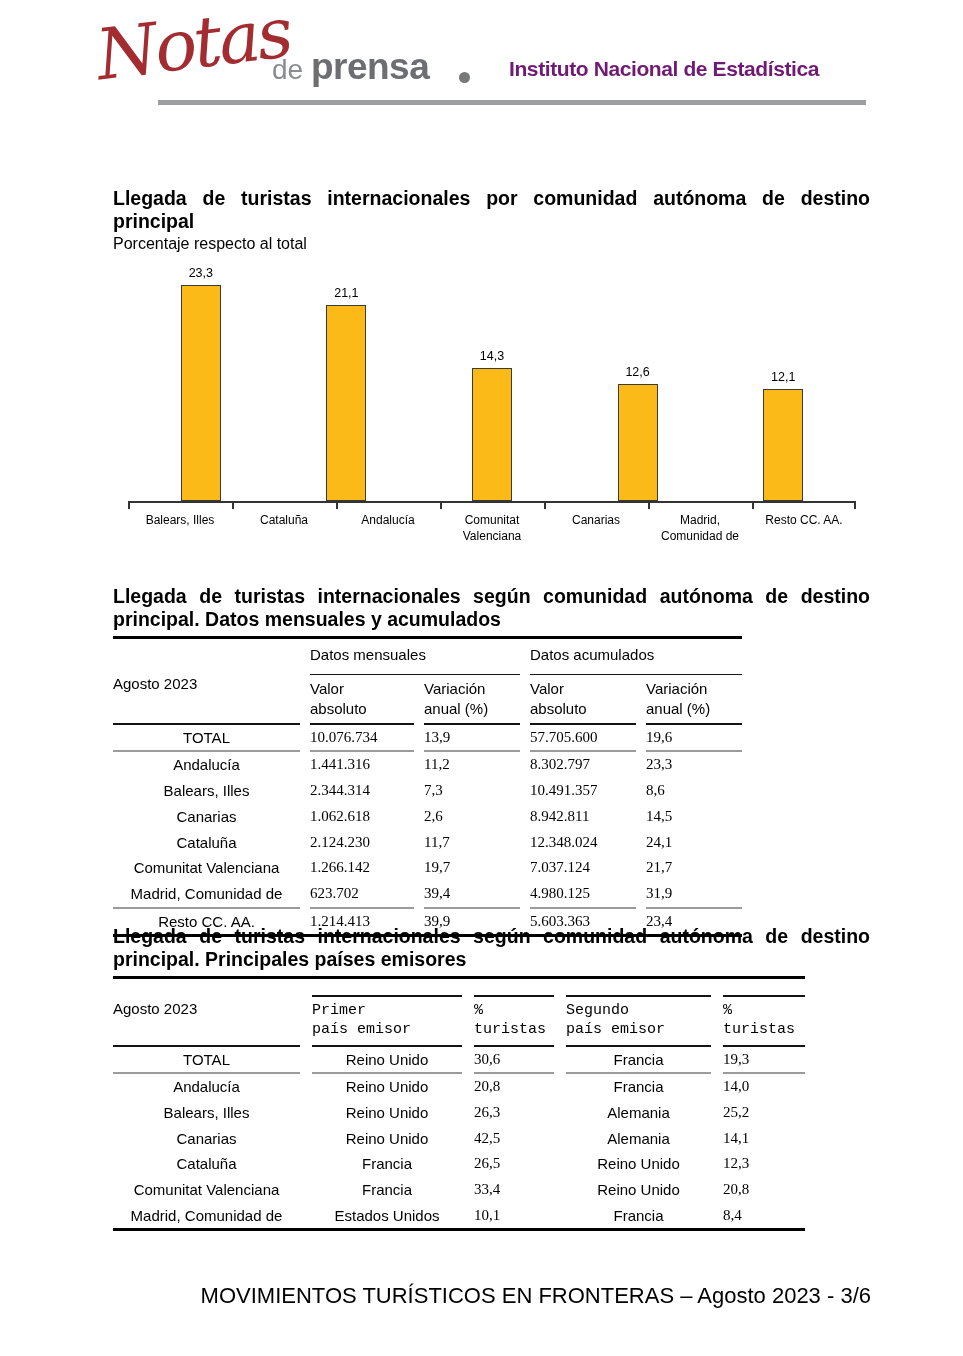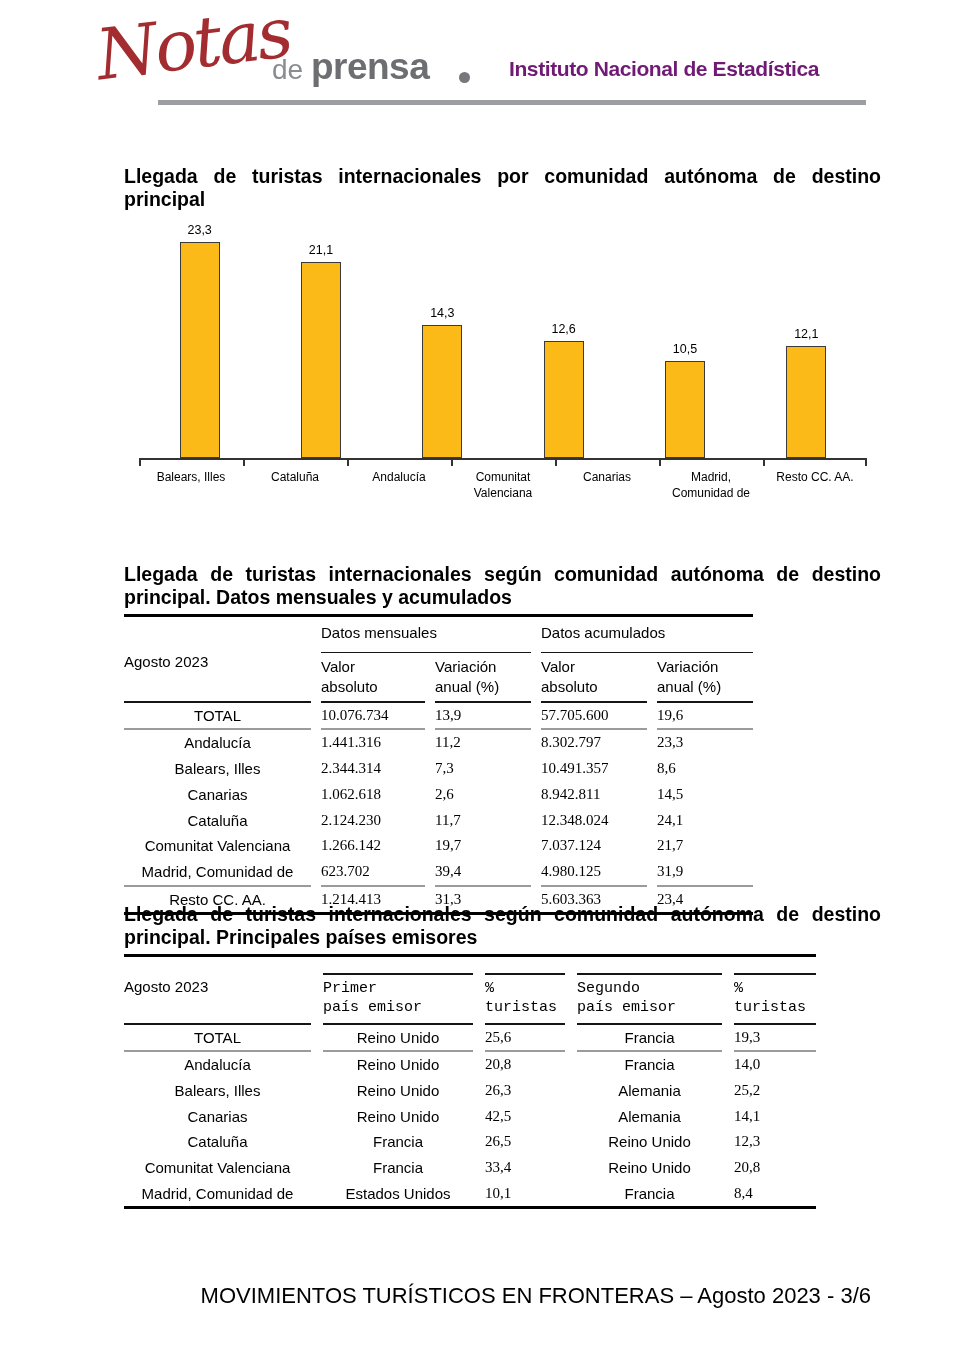--- a/index.html
+++ b/index.html
@@ -15,21 +15,21 @@
     font-family:"DejaVu Serif", serif;font-style:italic;
     font-size:70px;color:#A32C31;transform:rotate(-7deg);letter-spacing:-3px;line-height:1;
   }
   .deprensa{position:absolute;left:272px;top:46px;white-space:nowrap;}
   .deprensa .de{font-size:28px;color:#8A8C8E;}
   .deprensa .prensa{font-size:37px;font-weight:bold;color:#6D6E71;letter-spacing:-0.5px;}
   .bullet{position:absolute;left:459px;top:72px;width:11px;height:11px;border-radius:50%;background:#77787B;}
   .institute{position:absolute;left:481px;top:57px;font-size:21px;font-weight:bold;color:#701a75;letter-spacing:-0.4px;white-space:nowrap;margin-left:28px;}
 
   
-  .section{position:absolute;left:124px;width:757px;}
+  .section{position:absolute;left:113px;width:757px;margin-top:22px;}
   .doc-title{font-size:19.5px;font-weight:bold;text-align:justify;line-height:1.16;color:#000;}
   .doc-sub{font-size:16px;margin-top:3px;}
 
   
   .chart{margin-top:10px;margin-left:15px;width:728px;}
   .plot{position:relative;height:238px;display:flex;align-items:flex-end;border-bottom:2px solid #333;}
   .slot{flex:1 1 0;display:flex;flex-direction:column;justify-content:flex-end;align-items:center;}
   .vlabel{font-size:12.5px;margin-bottom:5px;color:#000;}
   .bar{width:40px;border:1px solid #3a3a3a;box-sizing:border-box;}
   .ticks{position:relative;height:7px;}
@@ -68,41 +68,38 @@
 <body>
 
 <div class="notas">Notas</div>
 <div class="hdr-rule"></div>
 <div class="deprensa"><span class="de">de </span><span class="prensa">prensa</span></div>
 <div class="bullet"></div>
 <div class="institute">Instituto Nacional de Estadística</div>
 
 <div class="section" style="top:165px;">
   <div class="doc-title">Llegada de turistas internacionales por comunidad autónoma de destino principal</div>
+  <div class="doc-sub">Porcentaje respecto al total</div>
   <div class="chart">
     <div class="plot" id="plot">
         <div class="slot">
           <div class="vlabel">23,3</div>
           <div class="bar" style="height: 216.69px; background: rgb(251, 186, 23);"></div>
         </div>
         <div class="slot">
           <div class="vlabel">21,1</div>
           <div class="bar" style="height: 196.23px; background: rgb(251, 186, 23);"></div>
         </div>
         <div class="slot">
           <div class="vlabel">14,3</div>
           <div class="bar" style="height: 132.99px; background: rgb(251, 186, 23);"></div>
         </div>
         <div class="slot">
           <div class="vlabel">12,6</div>
           <div class="bar" style="height: 117.18px; background: rgb(251, 186, 23);"></div>
-        </div>
-        <div class="slot">
-          <div class="vlabel">10,5</div>
-          <div class="bar" style="height: 97.65px; background: rgb(251, 186, 23);"></div>
         </div>
         <div class="slot">
           <div class="vlabel">12,1</div>
           <div class="bar" style="height: 112.53px; background: rgb(251, 186, 23);"></div>
         </div>
       </div>
     <div class="ticks" id="ticks">
         <div class="tick" style="left: calc(0%);"></div>
         <div class="tick" style="left: calc(14.2857%);"></div>
         <div class="tick" style="left: calc(28.5714%);"></div>
@@ -188,21 +185,21 @@
         <div class="grid trow sep">
           <div class="cell txt">Madrid, Comunidad de</div>
           <div class="cell num">623.702</div>
           <div class="cell num">39,4</div>
           <div class="cell num">4.980.125</div>
           <div class="cell num">31,9</div>
         </div>
         <div class="grid trow">
           <div class="cell txt">Resto CC. AA.</div>
           <div class="cell num">1.214.413</div>
-          <div class="cell num">31,3</div>
+          <div class="cell num">39,9</div>
           <div class="cell num">5.603.363</div>
           <div class="cell num">23,4</div>
         </div>
       </div>
   </div>
 </div>
 
 <div class="section" style="top:903px;">
   <div class="doc-title">Llegada de turistas internacionales según comunidad autónoma de destino principal. Principales países emisores</div>
   <div class="tbl t2">
@@ -212,21 +209,21 @@
 país emisor</div>
       <div class="cell colh">% turistas</div>
       <div class="cell colh">Segundo
 país emisor</div>
       <div class="cell colh">% turistas</div>
     </div>
     <div id="t2-body">
         <div class="grid trow sep">
           <div class="cell txt">TOTAL</div>
           <div class="cell txt">Reino Unido</div>
-          <div class="cell num">25,6</div>
+          <div class="cell num">30,6</div>
           <div class="cell txt">Francia</div>
           <div class="cell num">19,3</div>
         </div>
         <div class="grid trow">
           <div class="cell txt">Andalucía</div>
           <div class="cell txt">Reino Unido</div>
           <div class="cell num">20,8</div>
           <div class="cell txt">Francia</div>
           <div class="cell num">14,0</div>
         </div>

